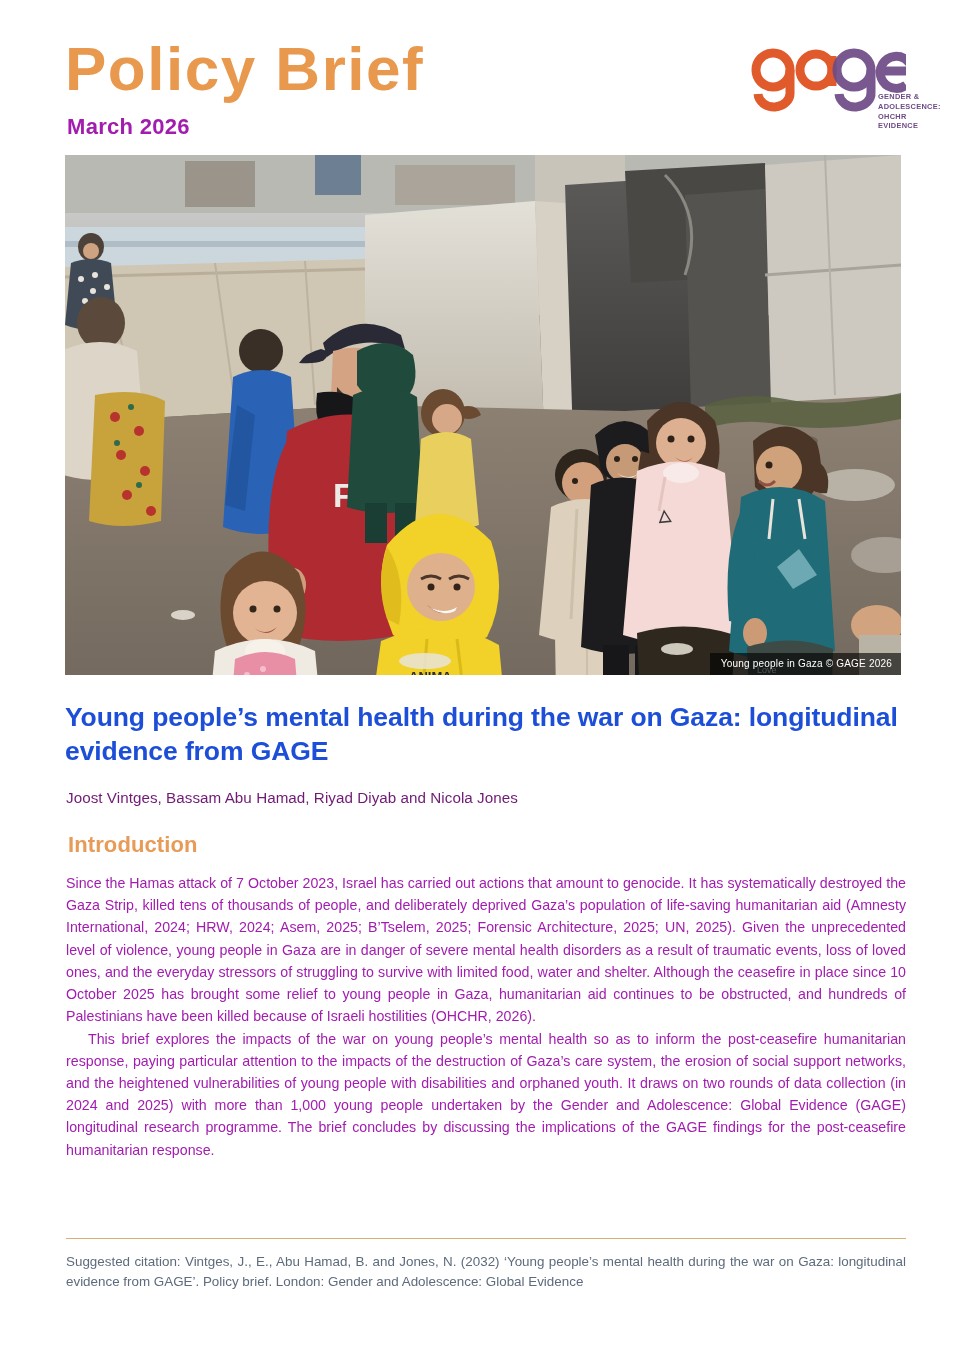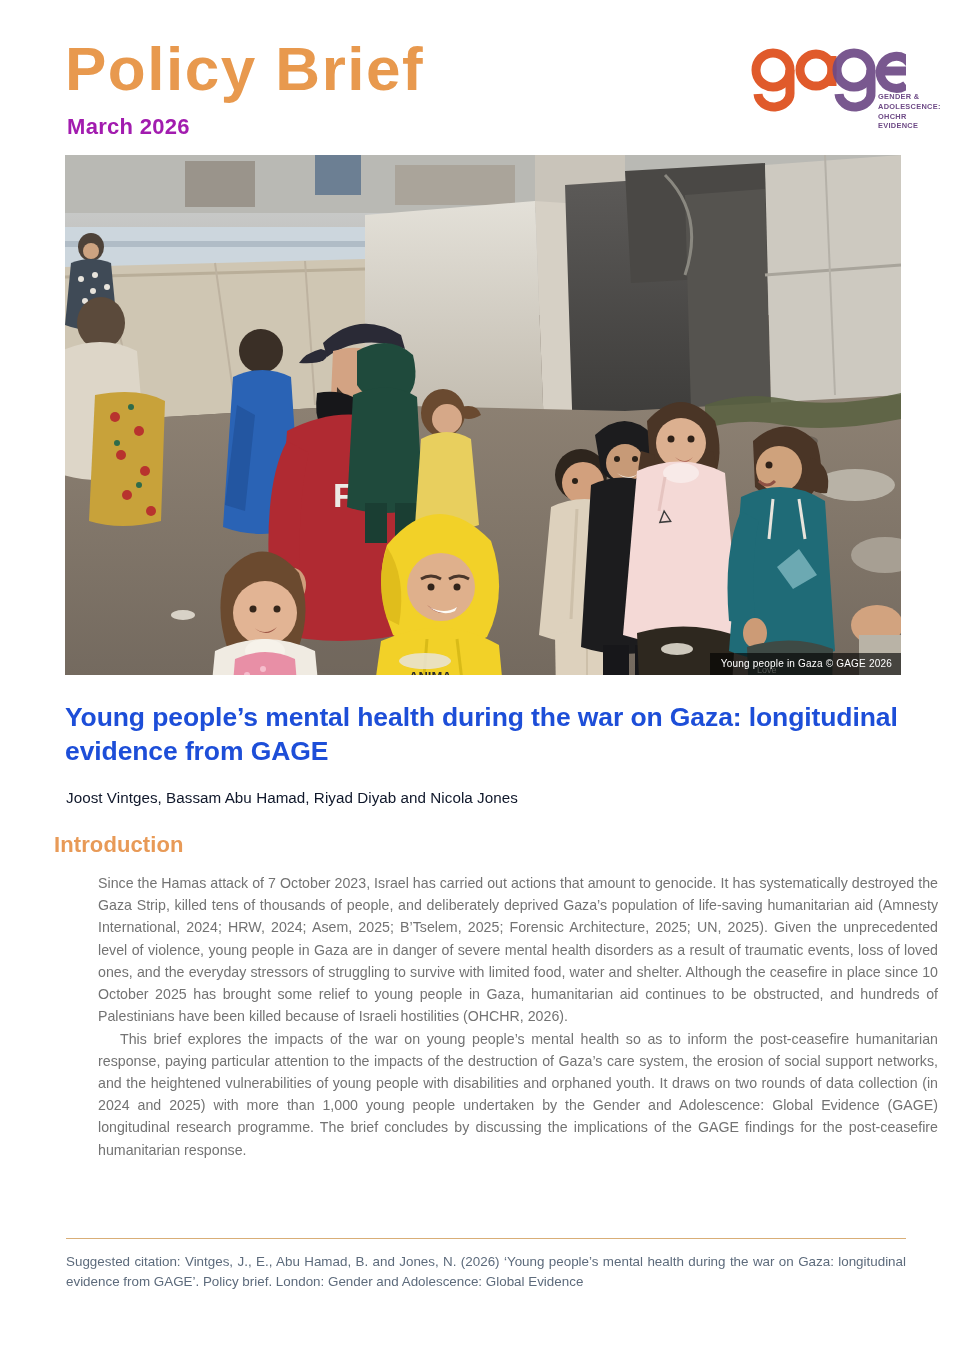--- a/index.html
+++ b/index.html
@@ -104,47 +104,46 @@
     color: #1d4ed8;
     line-height: 1.30;
     letter-spacing: -0.1px;
     margin: 0;
   }
   .authors {
     position: absolute;
     left: 66px;
     top: 789px;
     font-size: 15.2px;
-    color: #0f172a;
+    color: #701a75;
     letter-spacing: 0.05px;
     white-space: nowrap;
   }
 
   
   .section-head {
     position: absolute;
-    left: 54px;
+    left: 68px;
     top: 832px;
     font-size: 22px;
     font-weight: bold;
     color: #E89A57;
     letter-spacing: 0.1px;
     margin: 0;
   }
   .body-copy {
     position: absolute;
     left: 66px;
     top: 872px;
     width: 840px;
     font-size: 14.2px;
     line-height: 1.565;
-    color: #737373;
+    color: #a21caf;
     text-align: justify;
     letter-spacing: 0.01px;
-    margin-left: 32px;
   }
   .body-copy p { margin: 0; }
   .body-copy p.indent { text-indent: 22px; }
 
   
   .rule {
     position: absolute;
     left: 66px;
     top: 1238px;
     width: 840px;
@@ -517,16 +516,16 @@
   <div class="authors">Joost Vintges, Bassam Abu Hamad, Riyad Diyab and Nicola Jones</div>
 
   <h3 class="section-head">Introduction</h3>
   <div class="body-copy">
     <p>Since the Hamas attack of 7 October 2023, Israel has carried out actions that amount to genocide. It has systematically destroyed the Gaza Strip, killed tens of thousands of people, and deliberately deprived Gaza’s population of life-saving humanitarian aid (Amnesty International, 2024; HRW, 2024; Asem, 2025; B’Tselem, 2025; Forensic Architecture, 2025; UN, 2025). Given the unprecedented level of violence, young people in Gaza are in danger of severe mental health disorders as a result of traumatic events, loss of loved ones, and the everyday stressors of struggling to survive with limited food, water and shelter. Although the ceasefire in place since 10 October 2025 has brought some relief to young people in Gaza, humanitarian aid continues to be obstructed, and hundreds of Palestinians have been killed because of Israeli hostilities (OHCHR, 2026).</p>
     <p class="indent">This brief explores the impacts of the war on young people’s mental health so as to inform the post-ceasefire humanitarian response, paying particular attention to the impacts of the destruction of Gaza’s care system, the erosion of social support networks, and the heightened vulnerabilities of young people with disabilities and orphaned youth. It draws on two rounds of data collection (in 2024 and 2025) with more than 1,000 young people undertaken by the Gender and Adolescence: Global Evidence (GAGE) longitudinal research programme. The brief concludes by discussing the implications of the GAGE findings for the post-ceasefire humanitarian response.</p>
   </div>
 
   <div class="rule"></div>
   <div class="citation">
-    <p>Suggested citation: Vintges, J., E., Abu Hamad, B. and Jones, N. (2026) ‘Young people’s mental health during the war on Gaza: longitudinal evidence from GAGE’. Policy brief. London: Gender and Adolescence: Global Evidence</p>
+    <p>Suggested citation: Vintges, J., E., Abu Hamad, B. and Jones, N. (2032) ‘Young people’s mental health during the war on Gaza: longitudinal evidence from GAGE’. Policy brief. London: Gender and Adolescence: Global Evidence</p>
   </div>
 
 </div>
 
 </body></html>

